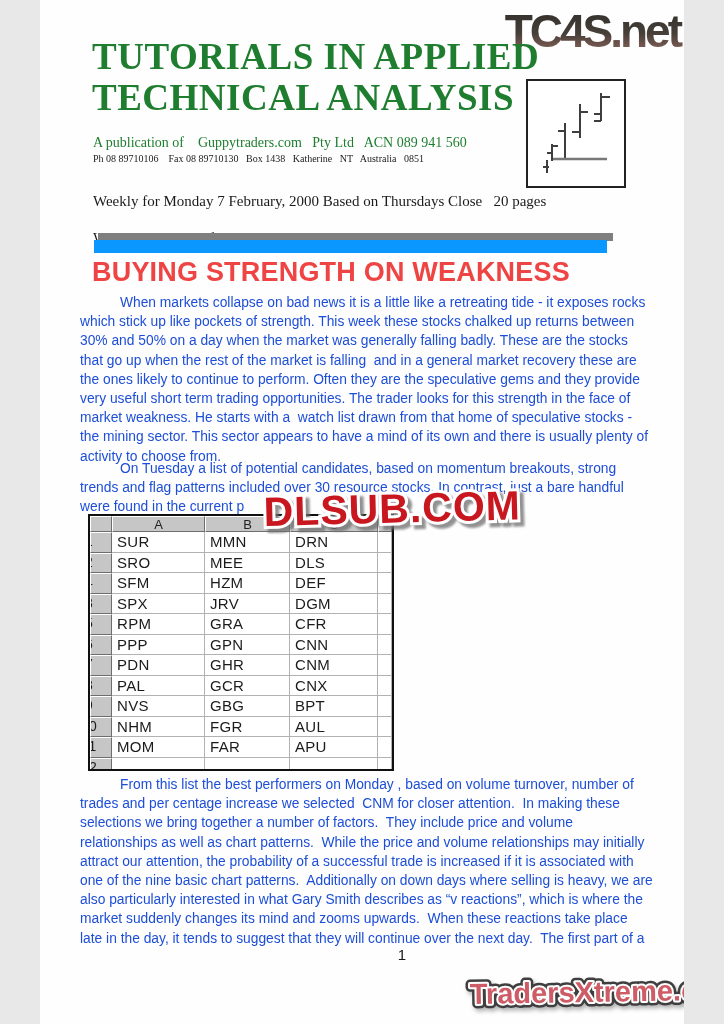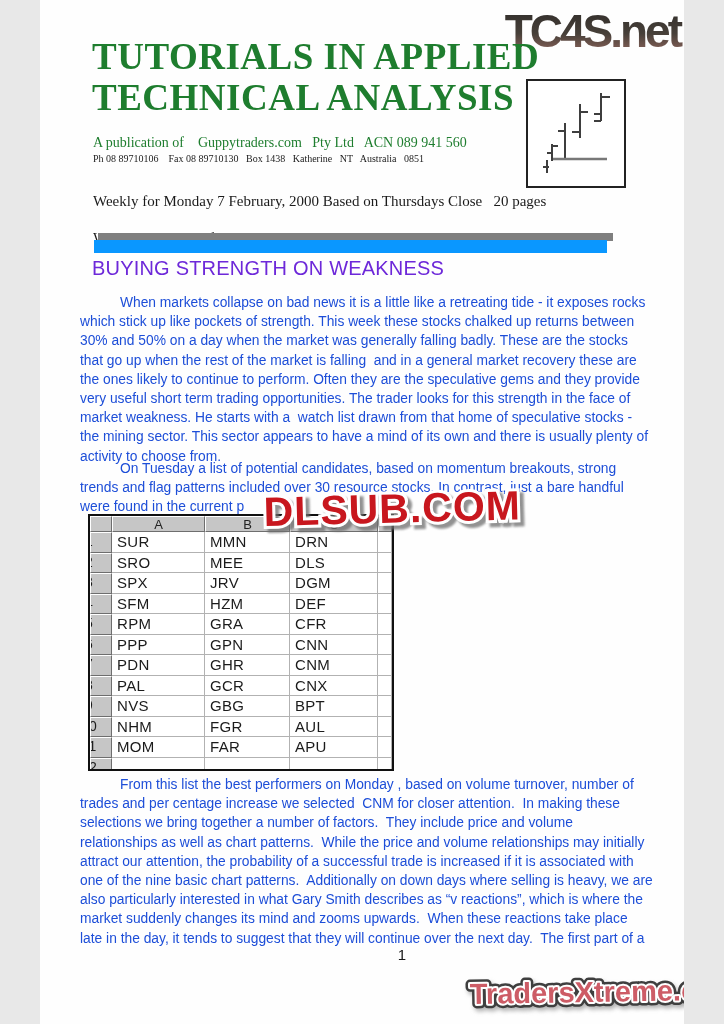--- a/index.html
+++ b/index.html
@@ -27,21 +27,21 @@
   .contribline{top:230px;font-family:"Liberation Serif",serif;font-size:15px;color:#1b1b1b;}
 
   
   .logobox{left:486px;top:79px;width:96px;height:105px;border:2px solid #222;background:#fff;}
 
   
   .bar-gray{left:58px;top:233px;width:515px;height:8px;background:#7f7f7f;}
   .bar-blue{left:54px;top:240px;width:513px;height:13px;background:#0a97ff;}
 
   
-  .headline{left:52px;top:257px;font-size:20px;font-weight:normal;color:#6d28d9;letter-spacing:.2px;}
+  .headline{left:52px;top:257px;font-size:27px;font-weight:bold;color:#ef4444;letter-spacing:.2px;}
   .para{
     left:40px;width:648px;font-size:13.8px;line-height:19.2px;color:#1d4ed8;
     white-space:pre-wrap;text-indent:40px;
   }
   .p1{top:293px;}
   .p2{top:459px;}
   .p3{top:775px;}
 
   
   .xclip{left:48px;top:514px;width:302px;height:253px;border:2px solid #101010;background:#fff;overflow:hidden;}
@@ -153,34 +153,34 @@
           <div class="rowhead">
             <span>2</span>
           </div>
           <div class="xcell c0">SRO</div>
           <div class="xcell c1">MEE</div>
           <div class="xcell c2">DLS</div>
           <div class="xcell cpad"></div>
         </div>
         <div class="xrow">
           <div class="rowhead">
+            <span>4</span>
+          </div>
+          <div class="xcell c0">SFM</div>
+          <div class="xcell c1">HZM</div>
+          <div class="xcell c2">DEF</div>
+          <div class="xcell cpad"></div>
+        </div>
+        <div class="xrow">
+          <div class="rowhead">
             <span>3</span>
           </div>
           <div class="xcell c0">SPX</div>
           <div class="xcell c1">JRV</div>
           <div class="xcell c2">DGM</div>
-          <div class="xcell cpad"></div>
-        </div>
-        <div class="xrow">
-          <div class="rowhead">
-            <span>4</span>
-          </div>
-          <div class="xcell c0">SFM</div>
-          <div class="xcell c1">HZM</div>
-          <div class="xcell c2">DEF</div>
           <div class="xcell cpad"></div>
         </div>
         <div class="xrow">
           <div class="rowhead">
             <span>5</span>
           </div>
           <div class="xcell c0">RPM</div>
           <div class="xcell c1">GRA</div>
           <div class="xcell c2">CFR</div>
           <div class="xcell cpad"></div>

